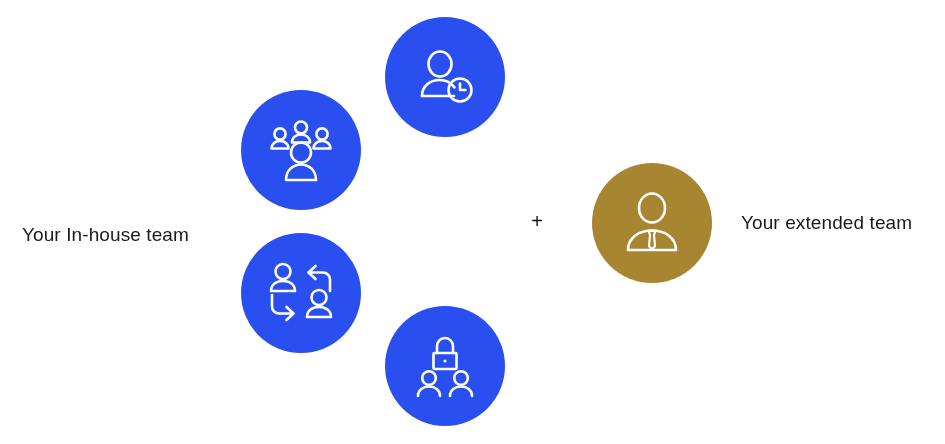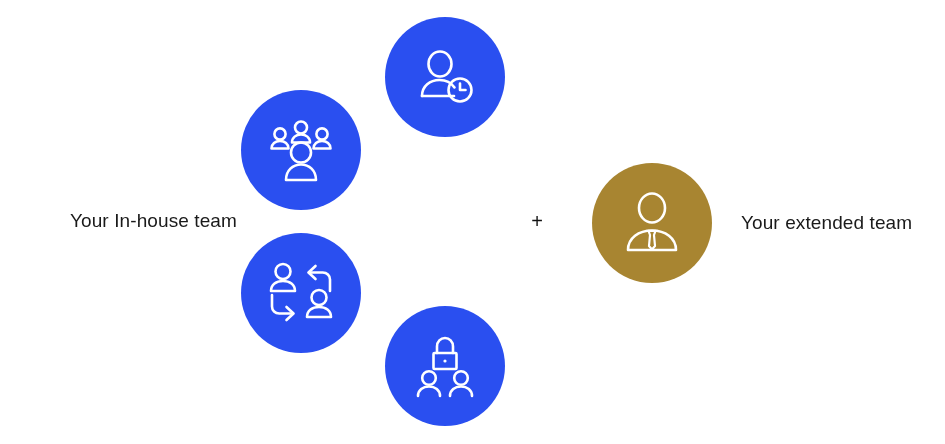--- a/index.html
+++ b/index.html
@@ -25,22 +25,21 @@
     font-size: 19px;
     line-height: 24px;
     color: #1a1a1a;
     white-space: nowrap;
     font-weight: 400;
     letter-spacing: 0.1px;
   }
 
   #label-inhouse {
     left: 22px;
-    top: 209px;
-    margin-left: 48px;
+    top: 223px;
   }
 
   #label-extended {
     left: 741px;
     top: 211px;
   }
 
   .plus-sign {
     position: absolute;
     left: 528px;

